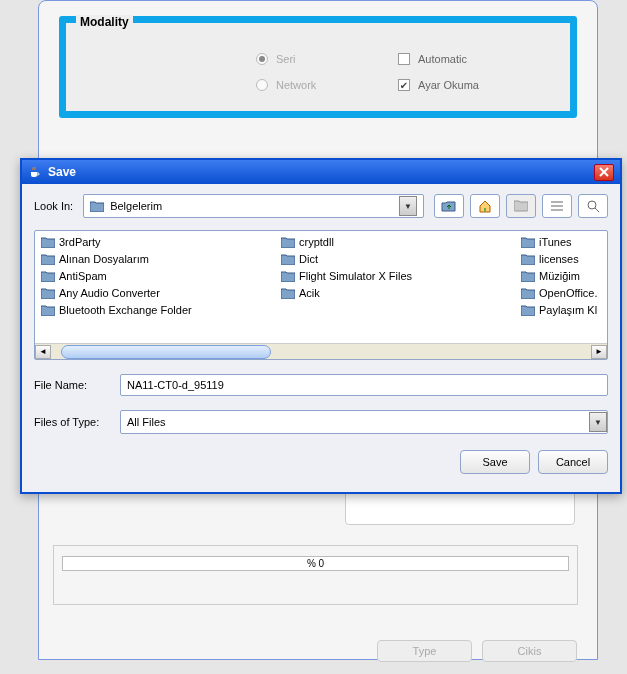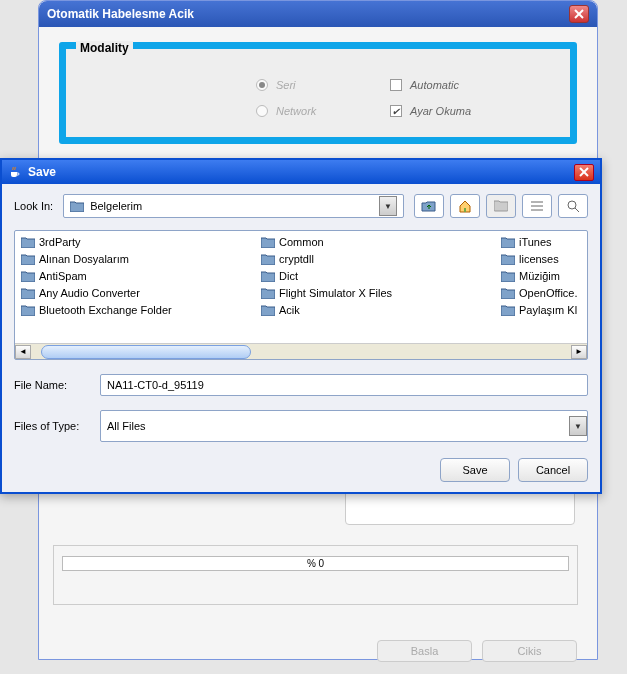--- a/index.html
+++ b/index.html
@@ -47,23 +47,22 @@
   }
   .modality-label {
     position: absolute; top: -8px; left: 10px;
     background: #eee; padding: 0 4px;
     font-weight: bold;
     font-size: 12px;
   }
   .modality-grid {
     display: grid;
     grid-template-columns: 120px 140px;
-    gap: 14px 14px;
+    gap: 14px 22px;
     margin-left: 190px;
-    font-style: italic;
   }
   .radio-opt {
     display: flex; align-items: center; gap: 8px;
     color: #aaa;
   }
   .radio-dot {
     width: 12px; height: 12px; border-radius: 50%;
     border: 1px solid #bbb; background: #fafafa;
     display: flex; align-items: center; justify-content: center;
     flex-shrink: 0;
@@ -122,21 +121,21 @@
     width: 95px; height: 22px;
     border: 1px solid #ccc; border-radius: 4px;
     background: #eee;
     display:flex; align-items:center; justify-content:center;
     color: #aaa;
     font-size: 11px;
   }
   
   .save-dialog {
     position: absolute;
-    left: 0; top: 158px;
+    left: 20px; top: 158px;
     width: 602px; height: 336px;
     border: 2px solid #0a4ed0;
     background: #eef0f6;
     box-shadow: 0 3px 10px rgba(0,0,0,.3);
   }
   .save-titlebar {
     height: 24px;
     background: linear-gradient(to bottom,#3d7cf0,#0a4ed0);
     display: flex; align-items: center;
     color: #fff; font-weight: bold; padding: 0 6px;
@@ -230,50 +229,41 @@
     display: flex; align-items: center; margin-top: 14px; gap: 6px;
   }
   .field-row label { width: 80px; }
   .field-row .input {
     flex:1; height: 22px; border: 1px solid #8ea4c8;
     background:#fff; padding: 2px 6px;
     font-size: 11px; display:flex; align-items:center;
     border-radius: 2px;
   }
   .field-row .select {
-    flex:1; height: 32px; border: 1px solid #8ea4c8;
+    flex:1; height: 24px; border: 1px solid #8ea4c8;
     background:#fff; display:flex; align-items:center;
     padding-left: 6px; font-size: 11px;
     border-radius: 2px;
   }
   .dlg-btns {
     display:flex; gap:8px; justify-content:flex-end; margin-top:16px;
   }
   .dlg-btn {
     min-width: 70px; height: 24px;
     border: 1px solid #8ea4c8; border-radius: 4px;
     background: linear-gradient(to bottom,#fdfdfd,#e6e6e6);
     display:flex; align-items:center; justify-content:center;
     font-size: 11px;
     padding: 0 10px;
   }
 </style>
 </head>
 <body>
 
 <div class="bg-window">
-  <div class="bg-titlebar">
-    <span>Otomatik Habelesme Acik</span>
-    <div class="close">
-      <svg width="10" height="10" viewBox="0 0 10 10">
-        <line x1="1" y1="1" x2="9" y2="9" stroke="#fff" stroke-width="2"></line>
-        <line x1="9" y1="1" x2="1" y2="9" stroke="#fff" stroke-width="2"></line>
-      </svg>
-    </div>
-  </div>
   <div class="bg-body">
     <div class="modality-box">
       <div class="modality-label">Modality</div>
       <div class="modality-grid">
         <div class="radio-opt">
           <span class="radio-dot sel"></span>
           <span>Seri</span>
         </div>
         <div class="check-opt">
           <span class="check-box"></span>
@@ -295,21 +285,21 @@
 <div class="status-area"></div>
 
 <div class="progress-box">
   <div class="pbar">
     <div class="pbar-fill" style="width:0%"></div>
     <div class="pbar-label">% 0</div>
   </div>
 </div>
 
 <div class="bottom-btns">
-  <div class="gbtn">Basla</div>
+  <div class="gbtn">Type</div>
   <div class="gbtn">Cikis</div>
 </div>
 
 <div class="save-dialog">
   <div class="save-titlebar">
     <span class="icon">
       <svg viewBox="0 0 14 14">
           <path d="M3 7h6v3a2 2 0 01-2 2H5a2 2 0 01-2-2V7z" fill="#fff"></path>
           <path d="M9 8h1a1 1 0 010 2H9" fill="none" stroke="#fff"></path>
           <path d="M5 2c1 1-1 2 0 3M7 2c1 1-1 2 0 3" stroke="#f80" fill="none"></path>
@@ -413,28 +403,20 @@
               <span>Bluetooth Exchange Folder</span>
             </div>
           </div>
         <div class="file-col" id="file-col2">
             <div class="file-item">
               <span class="folder-icon">
                 <svg viewBox="0 0 14 11">
                   <path d="M0 1h5l1 1h8v8a1 1 0 01-1 1H1a1 1 0 01-1-1V1z" fill="#7fa2c9" stroke="#3a5c8a"></path>
                 </svg>
               </span>
-              <span>Common</span>
-            </div>
-            <div class="file-item">
-              <span class="folder-icon">
-                <svg viewBox="0 0 14 11">
-                  <path d="M0 1h5l1 1h8v8a1 1 0 01-1 1H1a1 1 0 01-1-1V1z" fill="#7fa2c9" stroke="#3a5c8a"></path>
-                </svg>
-              </span>
               <span>cryptdll</span>
             </div>
             <div class="file-item">
               <span class="folder-icon">
                 <svg viewBox="0 0 14 11">
                   <path d="M0 1h5l1 1h8v8a1 1 0 01-1 1H1a1 1 0 01-1-1V1z" fill="#7fa2c9" stroke="#3a5c8a"></path>
                 </svg>
               </span>
               <span>Dict</span>
             </div>

